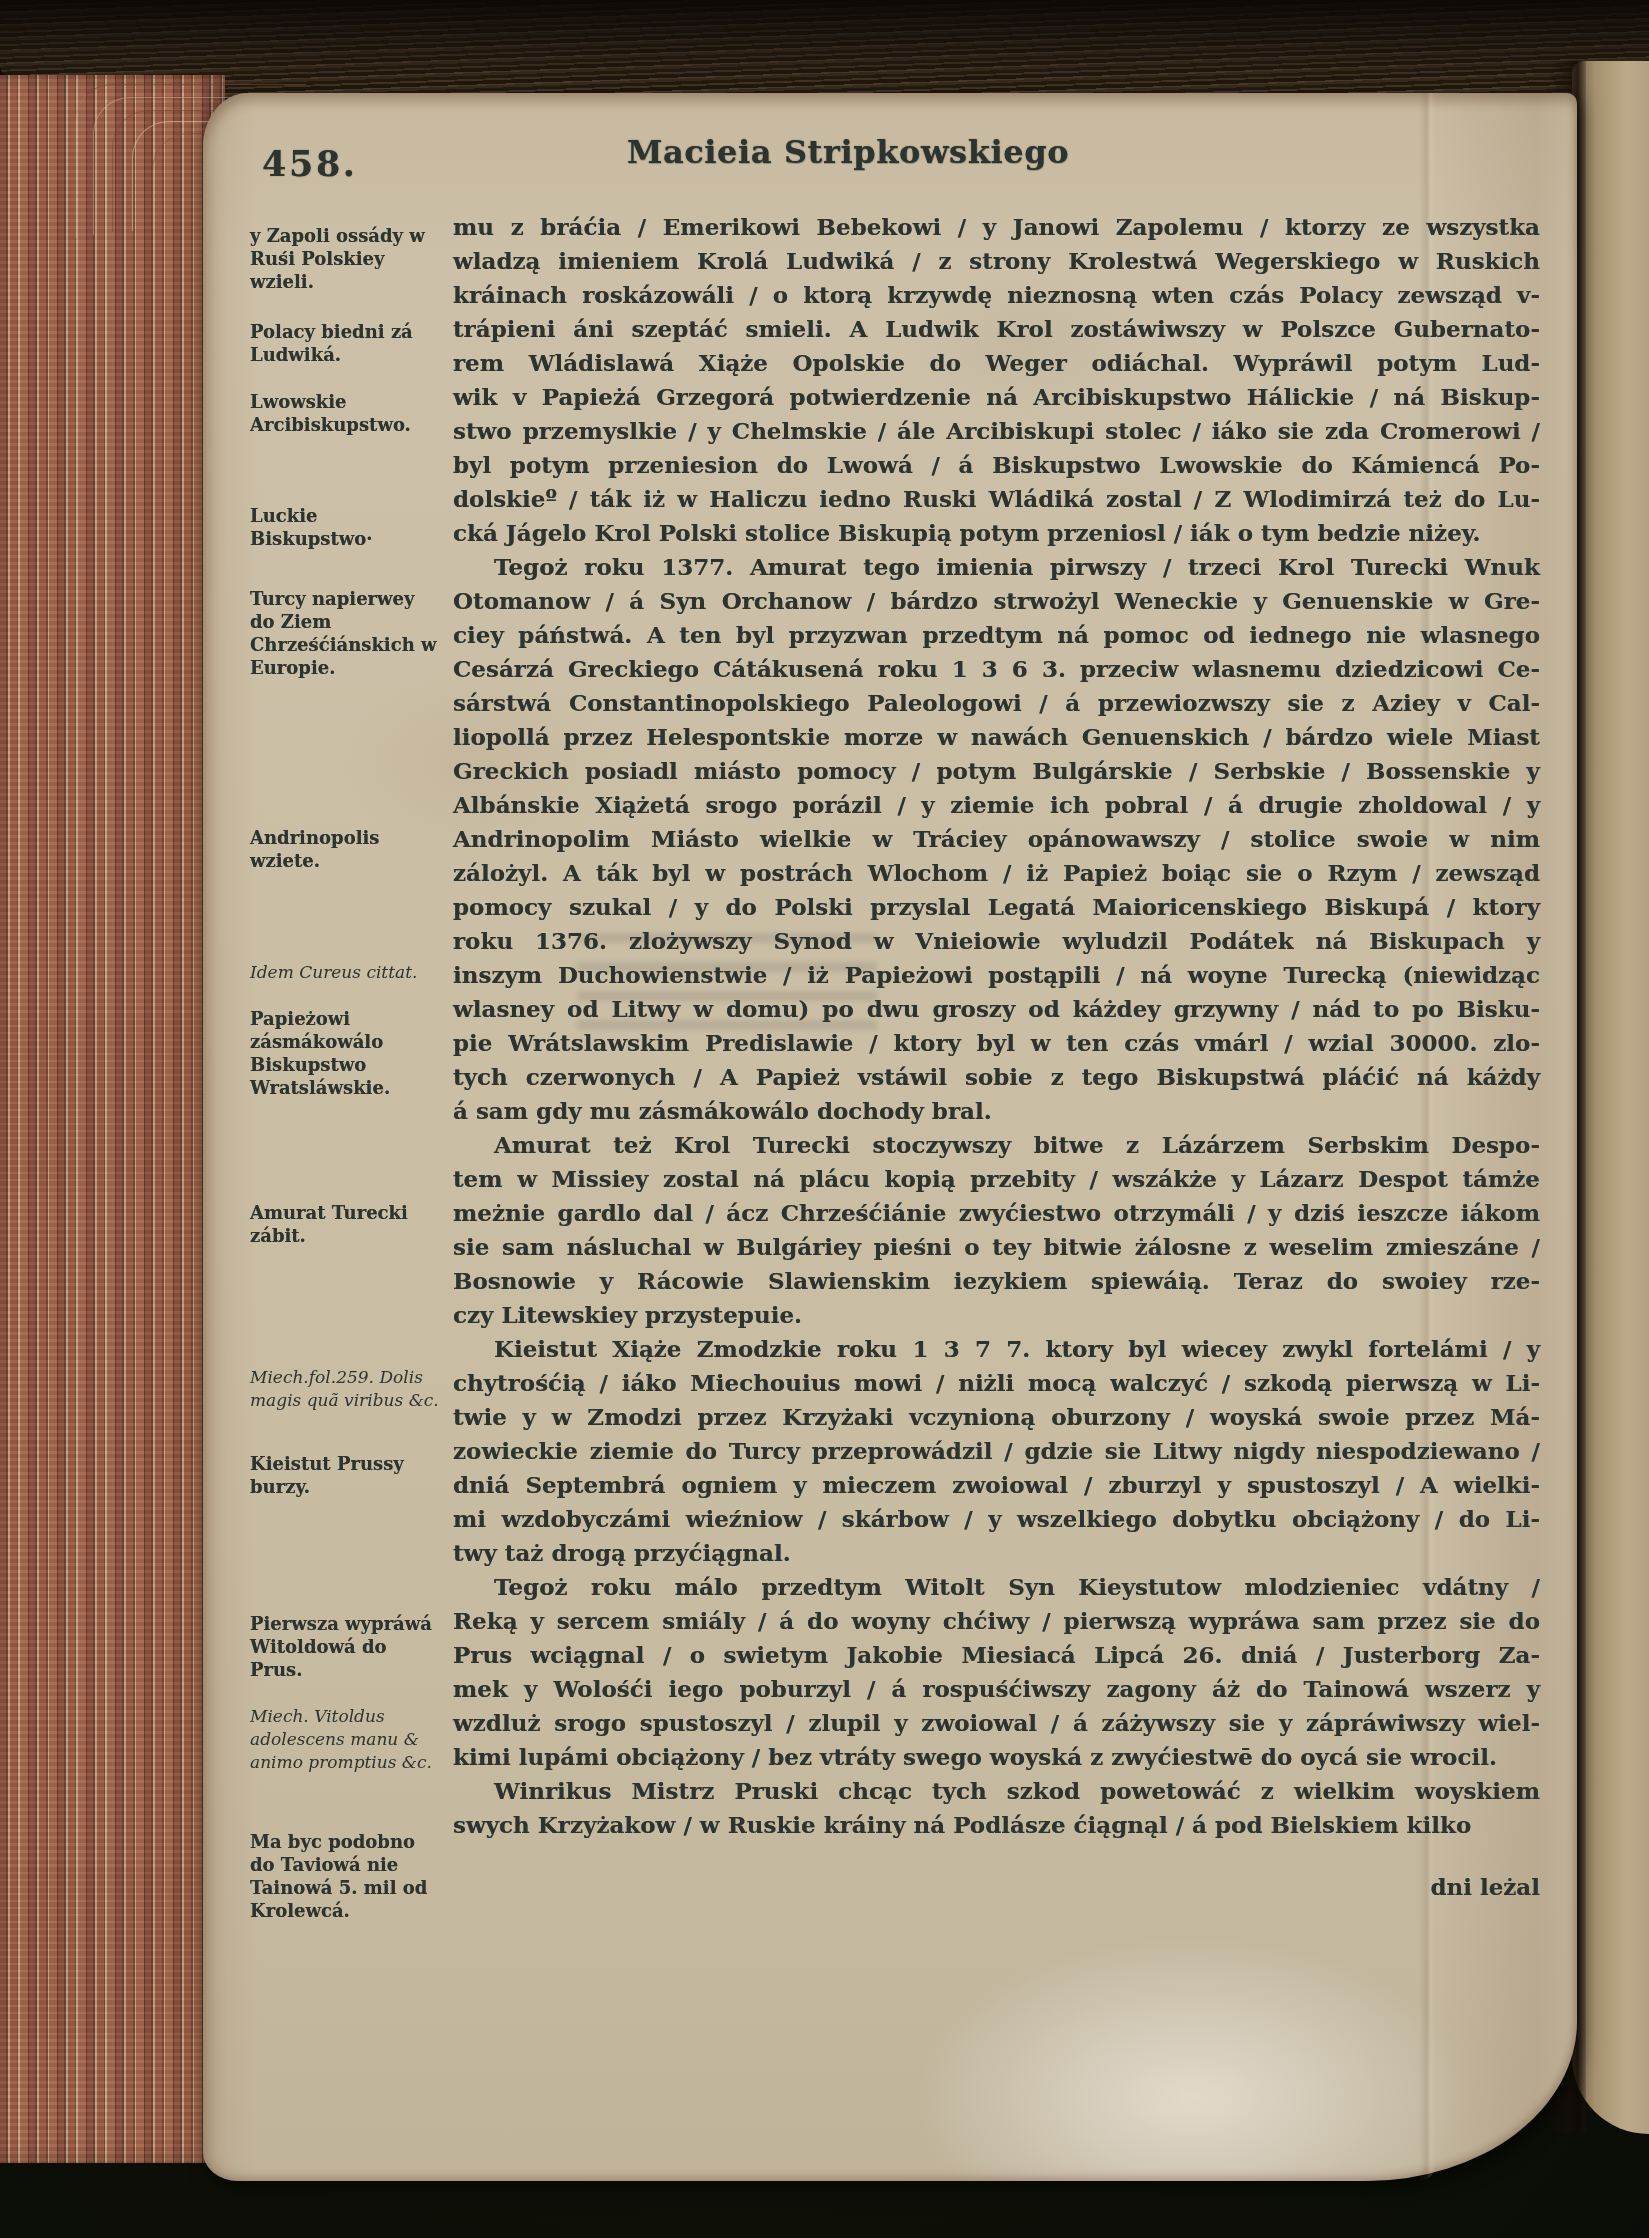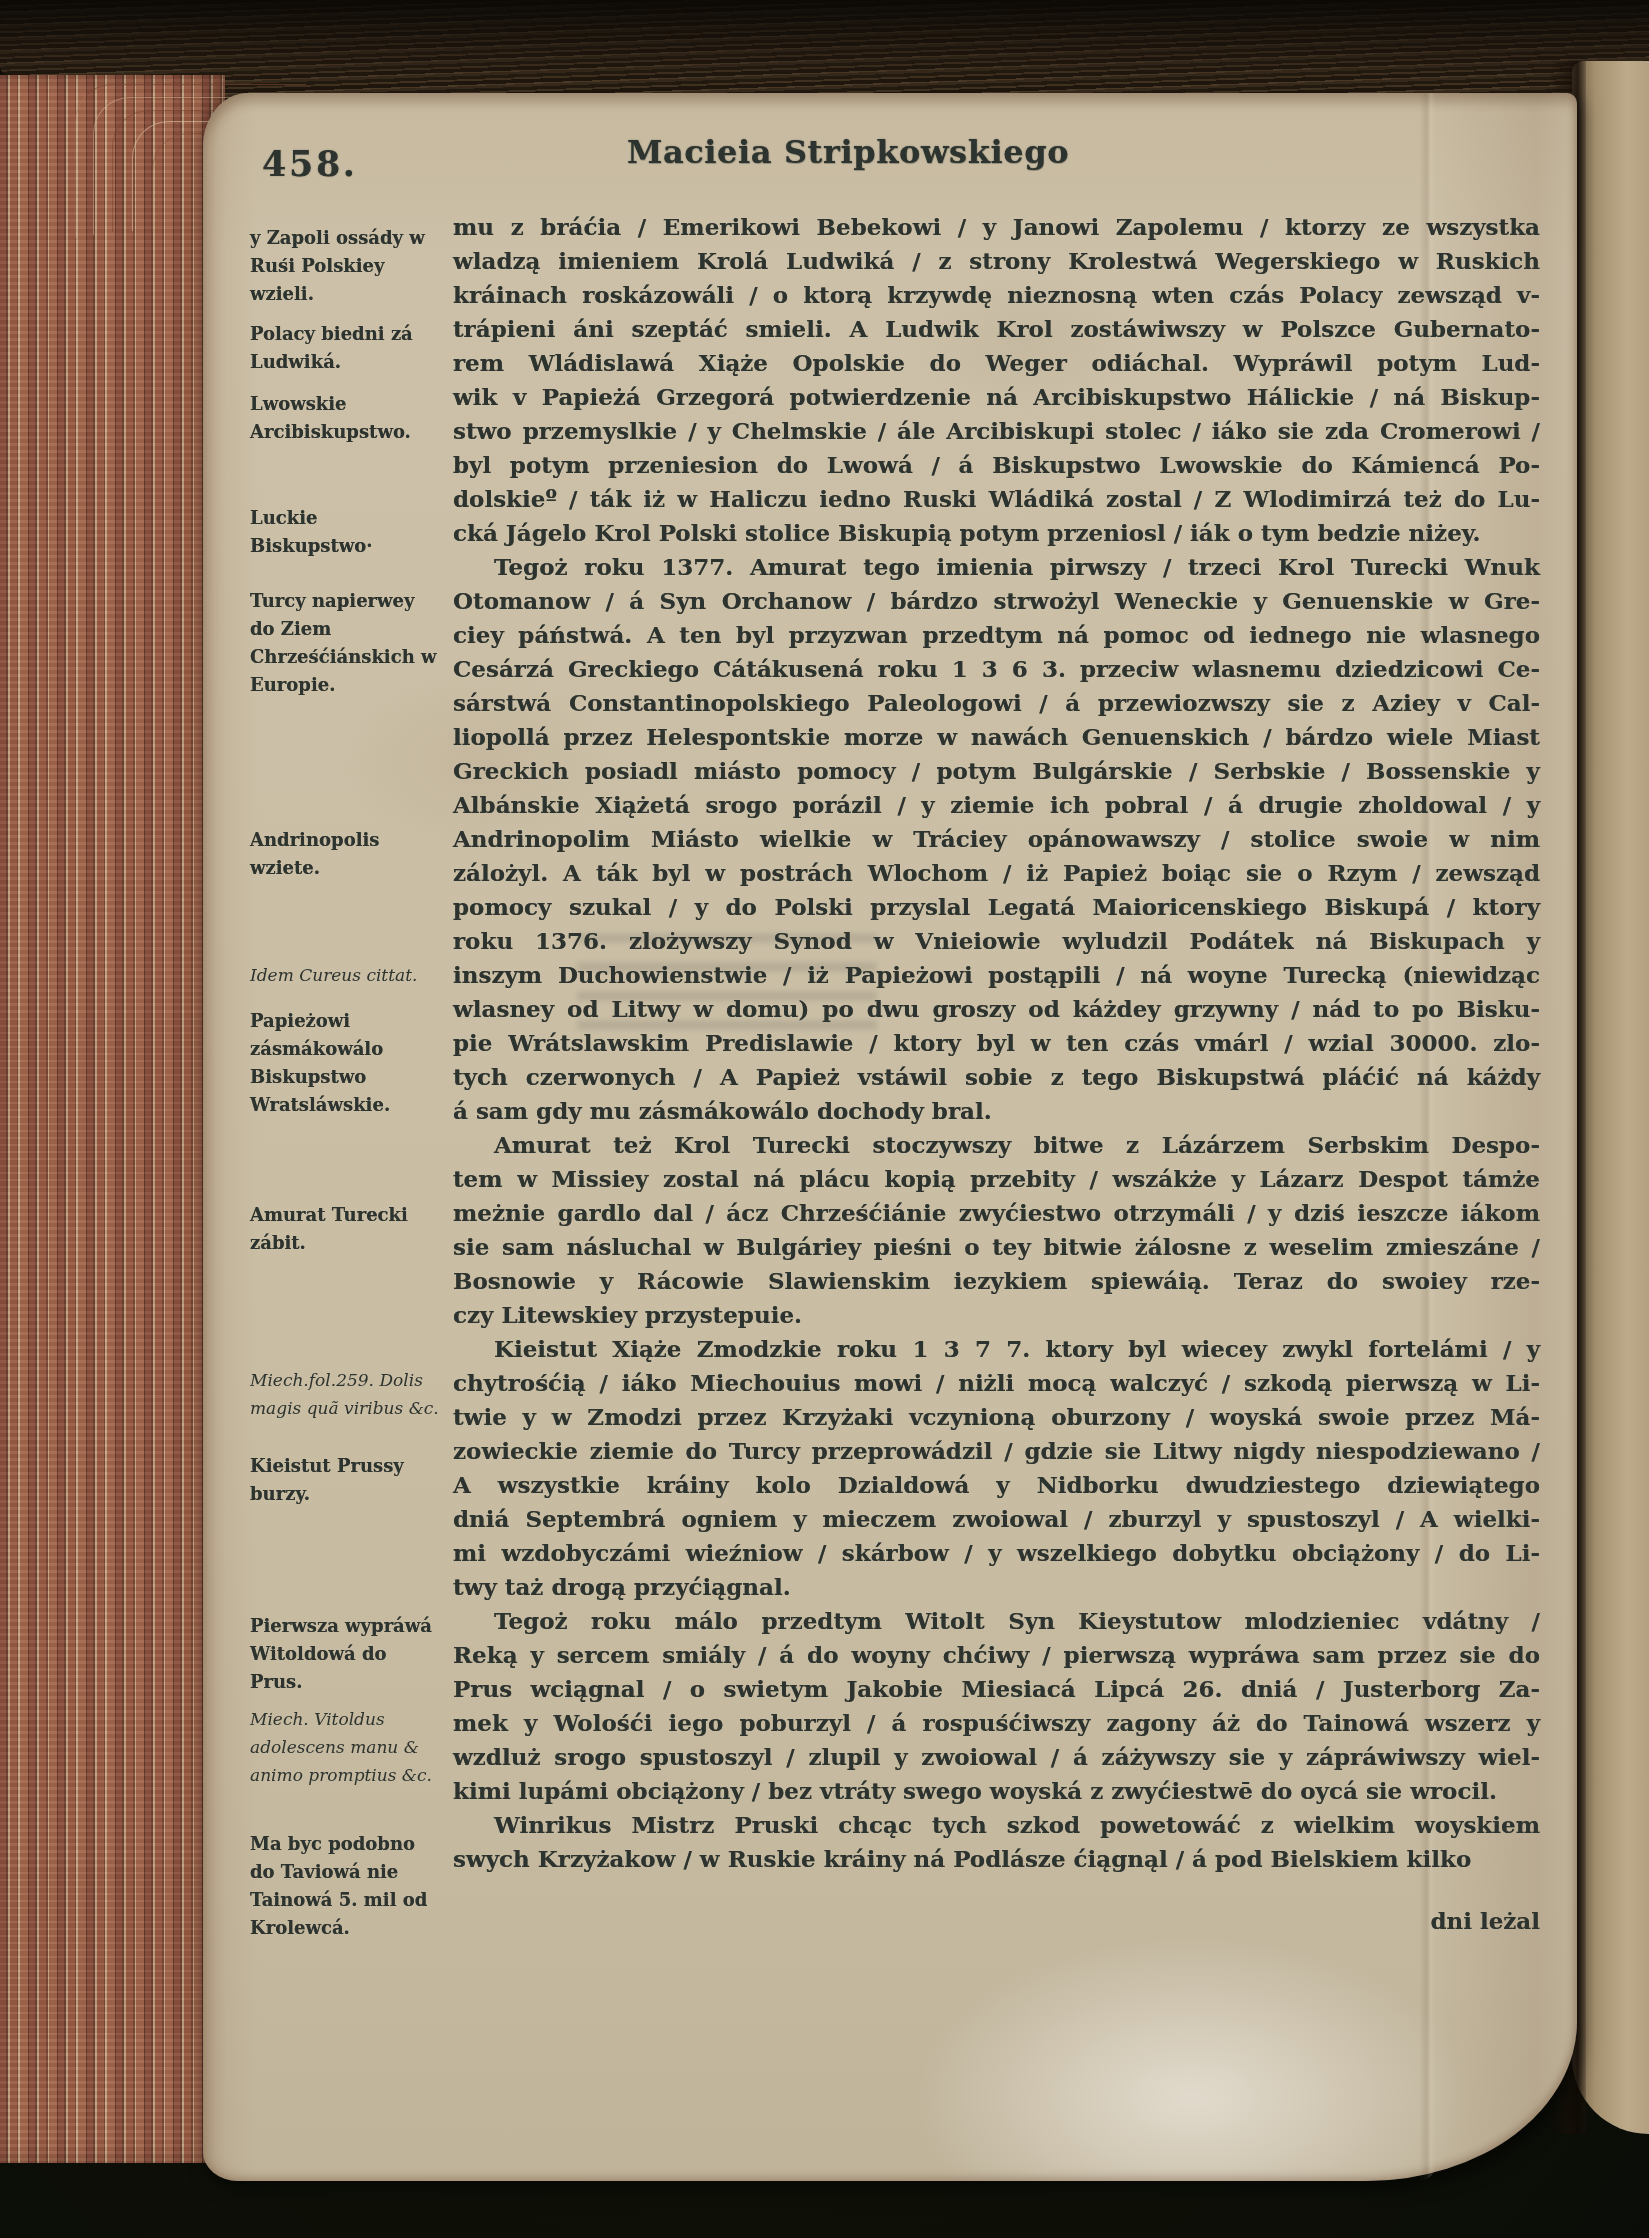--- a/index.html
+++ b/index.html
@@ -79,21 +79,21 @@
     position:absolute;left:59px;top:50px;font-size:35px;font-weight:bold;
     letter-spacing:2.6px;text-shadow:0 0 1.3px rgba(45,51,46,.55);
   }
   .running-title{
     position:absolute;left:332px;top:40px;width:626px;text-align:center;
     font-size:32px;font-weight:bold;letter-spacing:0.6px;
     text-shadow:0 0 1.3px rgba(45,51,46,.6), 0.6px 0.6px 0 rgba(45,51,46,.25);
   }
   .mnote{
     position:absolute;left:47px;width:193px;
-    font-size:18px;line-height:28px;font-weight:bold;
+    font-size:18px;line-height:23px;font-weight:bold;
     text-shadow:0 0 0.6px rgba(45,51,46,.6);
   }
   .mnote.latin{font-style:italic;font-weight:normal;font-size:17px;text-shadow:none;}
   .bodytext{
     position:absolute;left:250px;top:117px;width:1087px;
     font-size:23px;line-height:34px;font-weight:bold;
     text-shadow:0 0 0.6px rgba(45,51,46,.55);
   }
   .para{margin:0;}
   .para.indent .bline:first-child{text-indent:41px;}
@@ -174,21 +174,20 @@
         <div class="bline">meżnie gardlo dal / ácz Chrześćiánie zwyćiestwo otrzymáli / y dziś ieszcze iákom</div>
         <div class="bline">sie sam násluchal w Bulgáriey pieśni o tey bitwie żálosne z weselim zmieszáne /</div>
         <div class="bline">Bosnowie y Rácowie Slawienskim iezykiem spiewáią.  Teraz do swoiey rze-</div>
         <div class="bline last">czy Litewskiey przystepuie.</div>
       </div>
     <div class="para indent">
         <div class="bline">Kieistut Xiąże Zmodzkie roku 1 3 7 7. ktory byl wiecey zwykl fortelámi / y</div>
         <div class="bline">chytrośćią / iáko Miechouius mowi / niżli mocą walczyć / szkodą pierwszą w Li-</div>
         <div class="bline">twie y w Zmodzi przez Krzyżaki vczynioną oburzony / woyská swoie przez Má-</div>
         <div class="bline">zowieckie ziemie do Turcy przeprowádzil / gdzie sie Litwy nigdy niespodziewano /</div>
-        <div class="bline">A wszystkie kráiny kolo Dzialdowá y Nidborku dwudziestego dziewiątego</div>
         <div class="bline">dniá Septembrá ogniem y mieczem zwoiowal / zburzyl y spustoszyl / A wielki-</div>
         <div class="bline">mi wzdobyczámi wieźniow / skárbow / y wszelkiego dobytku obciążony / do Li-</div>
         <div class="bline last">twy taż drogą przyćiągnal.</div>
       </div>
     <div class="para indent">
         <div class="bline">Tegoż roku málo przedtym Witolt Syn Kieystutow mlodzieniec vdátny /</div>
         <div class="bline">Reką y sercem smiály / á do woyny chćiwy / pierwszą wypráwa sam przez sie do</div>
         <div class="bline">Prus wciągnal / o swietym Jakobie Miesiacá Lipcá 26. dniá / Justerborg Za-</div>
         <div class="bline">mek y Wolośći iego poburzyl / á rospuśćiwszy zagony áż do Tainowá wszerz y</div>
         <div class="bline">wzdluż srogo spustoszyl / zlupil y zwoiowal / á záżywszy sie y zápráwiwszy wiel-</div>

